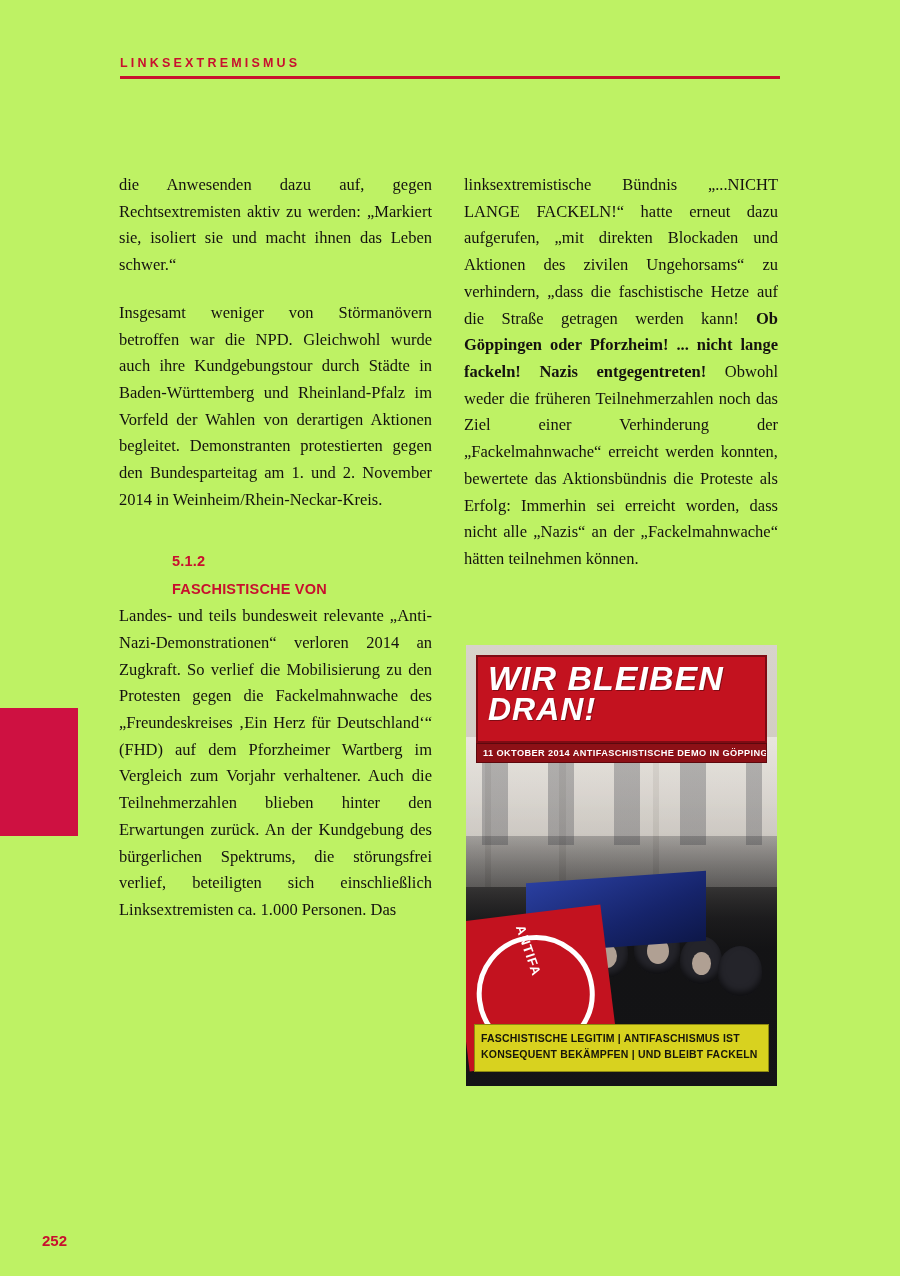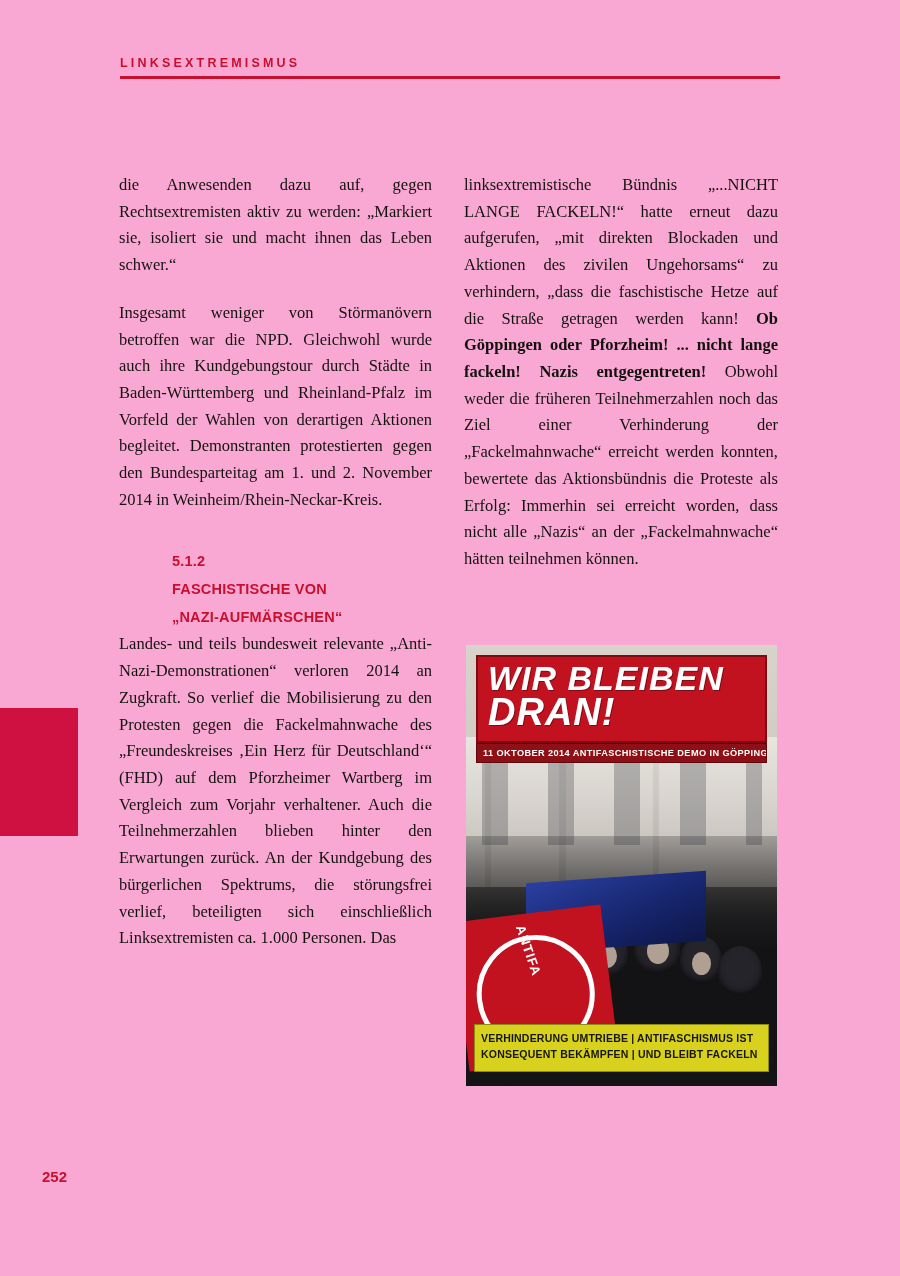--- a/index.html
+++ b/index.html
@@ -4,21 +4,21 @@
 <style>
   html, body {
     margin: 0;
     padding: 0;
     background: #ffffff;
   }
   .page {
     position: relative;
     width: 900px;
     height: 1276px;
-    background: #f9a8d4;
+    background: #bef264;
     overflow: hidden;
     font-family: "Liberation Serif", serif;
   }
 
   
   .running-head {
     position: absolute;
     left: 120px;
     top: 56px;
     font-family: "Liberation Sans", sans-serif;
@@ -142,21 +142,21 @@
     letter-spacing: 1px;
     color: #ffffff;
     text-shadow: 1px 1px 0 rgba(0,0,0,.35);
   }
   .banner-top .l2 {
     position: absolute;
     left: 10px; top: 34px;
     font-family: "Liberation Sans", sans-serif;
     font-weight: bold;
     font-style: italic;
-    font-size: 38px;
+    font-size: 32px;
     letter-spacing: 1px;
     color: #ffffff;
     text-shadow: 1px 1px 0 rgba(0,0,0,.35);
   }
   .banner-sub {
     position: absolute;
     left: 10px;
     top: 98px;
     width: 291px;
     height: 20px;
@@ -247,21 +247,21 @@
     font-size: 10.5px;
     line-height: 1.55;
     letter-spacing: .2px;
   }
   .banner-bottom .bl { display: block; white-space: nowrap; }
 
   
   .folio {
     position: absolute;
     left: 42px;
-    top: 1168px;
+    top: 1232px;
     font-family: "Liberation Sans", sans-serif;
     font-weight: bold;
     font-size: 15px;
     color: #c8102e;
   }
 </style>
 </head>
 <body>
 
 <div class="page">
@@ -273,21 +273,20 @@
 
   <div class="col col-left">
     <p>die Anwesenden dazu auf, gegen Rechtsextremisten aktiv zu werden: „Markiert sie, isoliert sie und macht ihnen das Leben schwer.“</p>
     <div class="gap"></div>
     <p>Insgesamt weniger von Störmanövern betroffen war die NPD. Gleichwohl wurde auch ihre Kundgebungstour durch Städte in Baden-Württemberg und Rheinland-Pfalz im Vorfeld der Wahlen von derartigen Aktionen begleitet. Demonstranten protestierten gegen den Bundesparteitag am 1. und 2. November 2014 in Weinheim/Rhein-Neckar-Kreis.</p>
     <div class="gap"></div>
     <div class="gap-sm"></div>
     <div class="section-head">
       <span class="num">5.1.2</span>
       <span class="t1">FASCHISTISCHE VON</span>
-      <span class="t2">„NAZI-AUFMÄRSCHEN“</span>
     </div>
     <p>Landes- und teils bundesweit relevante „Anti-Nazi-Demonstrationen“ verloren 2014 an Zugkraft. So verlief die Mobilisierung zu den Protesten gegen die Fackelmahnwache des „Freundeskreises ‚Ein Herz für Deutschland‘“ (FHD) auf dem Pforzheimer Wartberg im Vergleich zum Vorjahr verhaltener. Auch die Teilnehmerzahlen blieben hinter den Erwartungen zurück. An der Kundgebung des bürgerlichen Spektrums, die störungsfrei verlief, beteiligten sich einschließlich Linksextremisten ca. 1.000 Personen. Das</p>
   </div>
 
   <div class="col col-right">
     <p><span>linksextremistische Bündnis „...NICHT LANGE FACKELN!“ hatte erneut dazu aufgerufen, „mit direkten Blockaden und Aktionen des zivilen Ungehorsams“ zu verhindern, „dass die faschistische Hetze auf die Straße getragen werden kann! </span><b class="strong">Ob Göppingen oder Pforzheim! ... nicht lange fackeln! Nazis entgegentreten!</b><span> Obwohl weder die früheren Teilnehmerzahlen noch das Ziel einer Verhinderung der „Fackelmahnwache“ erreicht werden konnten, bewertete das Aktionsbündnis die Proteste als Erfolg: Immerhin sei erreicht worden, dass nicht alle „Nazis“ an der „Fackelmahnwache“ hätten teilnehmen können.</span></p>
   </div>
 
   <div class="figure">
     <div class="fig-photo"></div>
@@ -313,20 +312,20 @@
     </div>
 
     <div class="tarp"></div>
 
     <div class="flag">
       <div class="circle"></div>
       <div class="txt">ANTIFA</div>
     </div>
 
     <div class="banner-bottom">
-      <span class="bl">VERHINDERUNG UMTRIEBE | ANTIFASCHISMUS IST</span>
+      <span class="bl">FASCHISTISCHE LEGITIM | ANTIFASCHISMUS IST</span>
       <span class="bl">KONSEQUENT BEKÄMPFEN | UND BLEIBT FACKELN</span>
     </div>
   </div>
 
   <div class="folio">252</div>
 
 </div>
 
 </body></html>

